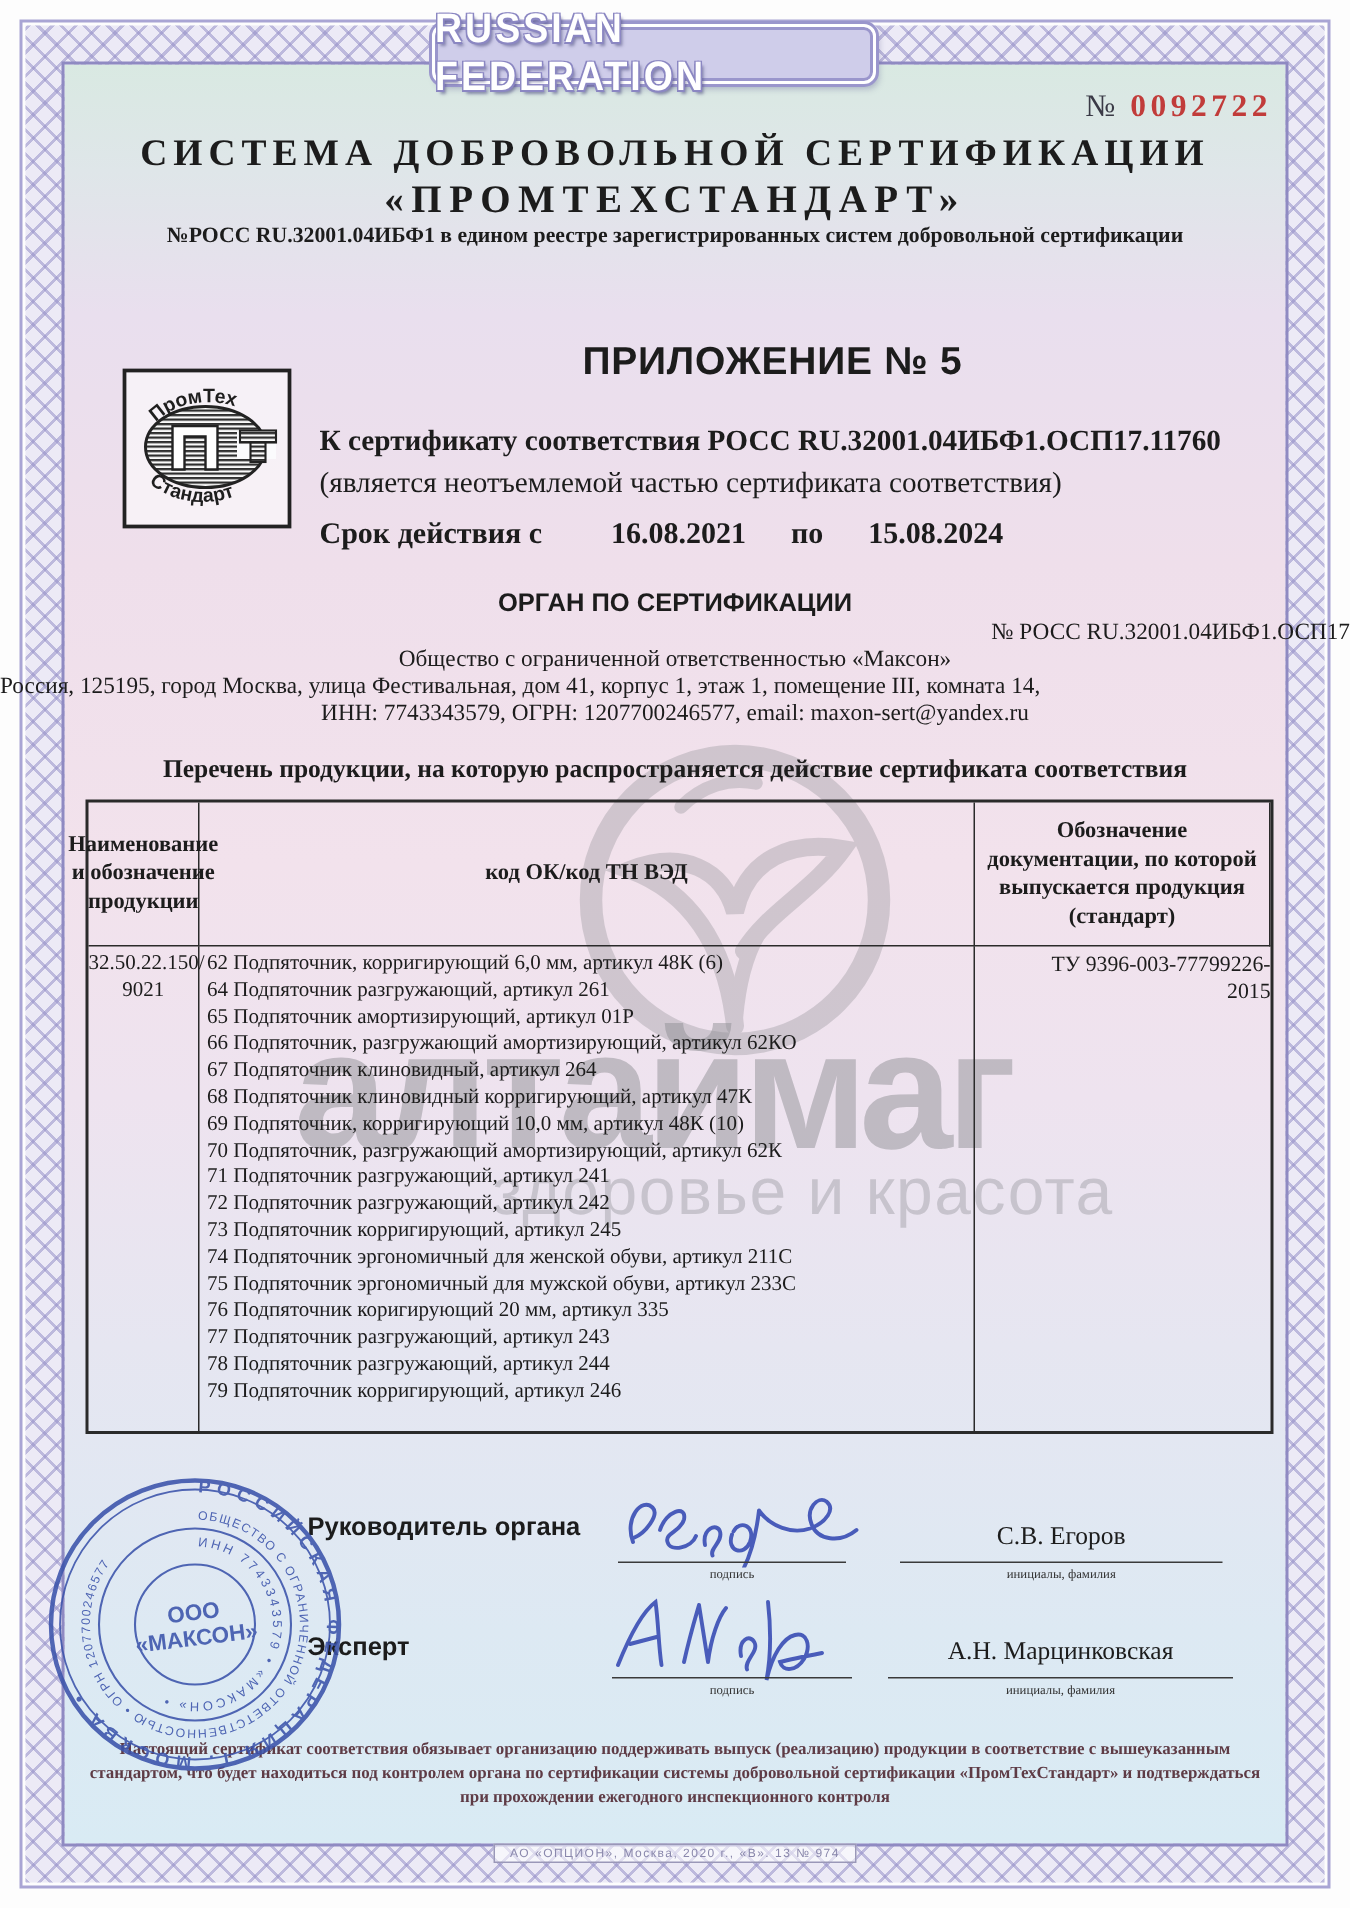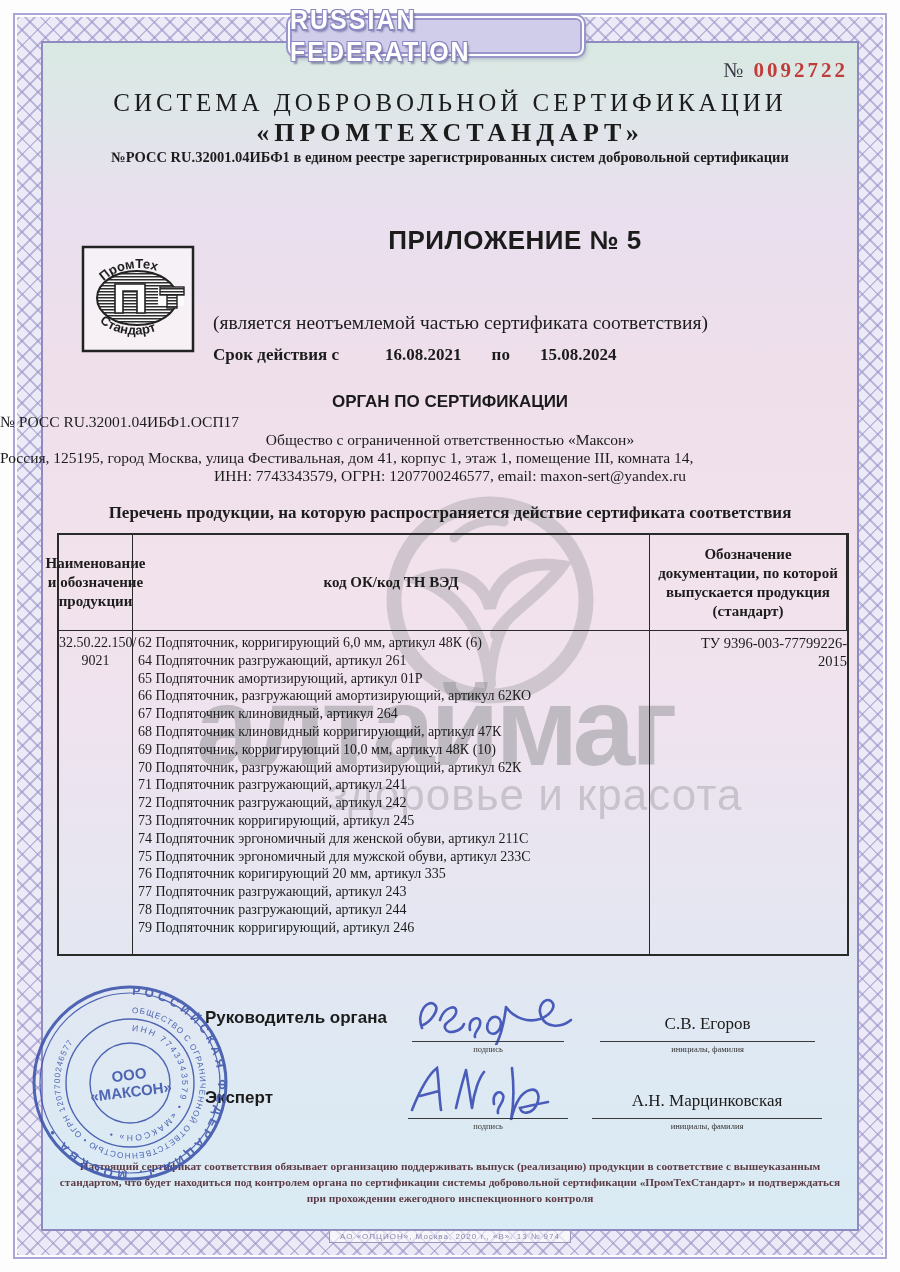--- a/index.html
+++ b/index.html
@@ -41,38 +41,38 @@
   }
   .badge span{
     font-family:"Liberation Sans",sans-serif;font-weight:bold;font-size:25px;
     letter-spacing:2px;color:#fff;transform:scaleY(1.1);
     text-shadow:-1px -1px 0 #8b87c2,1px -1px 0 #8b87c2,-1px 1px 0 #8b87c2,1px 1px 0 #8b87c2,2px 2px 2px rgba(80,80,130,.6);
   }
   .doc-number{position:absolute;z-index:2;top:58px;right:52px;font-size:21px;letter-spacing:2px;}
   .doc-number .num-label{color:#3a3a46;margin-right:8px;}
   .doc-number .num-value{color:#c13c3a;font-weight:bold;letter-spacing:3px;}
   .title1{position:absolute;z-index:2;left:0;right:0;top:89px;text-align:center;
-    font-weight:normal;font-size:25px;letter-spacing:4px;}
+    font-weight:bold;font-size:25px;letter-spacing:4px;}
   .title2{position:absolute;z-index:2;left:0;right:0;top:118px;text-align:center;
     font-weight:bold;font-size:26px;letter-spacing:5px;}
   .registry-line{position:absolute;z-index:2;left:0;right:0;top:149px;text-align:center;
     font-weight:bold;font-size:14.5px;}
   .agency-line{position:absolute;z-index:2;left:0;right:0;top:166px;text-align:center;
     font-weight:bold;font-size:17.5px;}
   .appendix{position:absolute;z-index:2;left:130px;right:0;top:225px;text-align:center;
     font-family:"Liberation Sans",sans-serif;font-weight:bold;font-size:26px;letter-spacing:.5px;}
   .logo{position:absolute;z-index:2;left:78px;top:240px;}
   .cert-ref-1{position:absolute;z-index:2;left:213px;top:284px;font-size:19.5px;font-weight:bold;}
   .cert-ref-2{position:absolute;z-index:2;left:213px;top:312px;font-size:19.5px;font-weight:normal;}
-  .validity{position:absolute;z-index:2;left:213px;top:345px;font-size:17px;font-weight:bold;}
+  .validity{position:absolute;z-index:2;left:213px;top:345px;font-size:20px;font-weight:bold;}
   .validity .v-from{margin-left:46px;} .validity .v-po{margin-left:30px;} .validity .v-to{margin-left:30px;}
   
   .org-title{position:absolute;z-index:2;left:0;right:0;top:392px;text-align:center;
     font-family:"Liberation Sans",sans-serif;font-weight:bold;font-size:17px;}
-  .org-number{position:absolute;z-index:2;left:0;right:0;top:413px;text-align:left;font-size:15.5px;}
+  .org-number{position:absolute;z-index:2;left:0;right:0;top:413px;text-align:right;font-size:15.5px;}
   .org-name{position:absolute;z-index:2;left:0;right:0;top:431px;text-align:center;font-size:15.5px;}
   .org-address{position:absolute;z-index:2;left:0;right:0;top:449px;font-size:15.5px;}
   .org-req{position:absolute;z-index:2;left:0;right:0;top:467px;text-align:center;font-size:15.5px;}
   .list-heading{position:absolute;z-index:2;left:0;right:0;top:503px;text-align:center;
     font-weight:bold;font-size:17px;}
   
   .ptable{position:absolute;z-index:2;left:57px;top:533px;width:788px;
     display:grid;grid-template-columns:74px 517px 197px;
     border:2px solid #2a2a2a;}
   .ptable .cell{border-right:1.5px solid #2a2a2a;}
@@ -152,20 +152,21 @@
     </g>
     <path d="M37,44 h30 v29 h-8 v-22 h-14 v22 h-8 z" fill="#fff" stroke="#222" stroke-width="1.6"></path>
     <text font-family="Liberation Sans, sans-serif" font-weight="bold" font-size="13" fill="#1e1e1e">
       <textPath href="#arcTop" startOffset="6">ПромТех</textPath>
     </text>
     <text font-family="Liberation Sans, sans-serif" font-weight="bold" font-size="13" fill="#1e1e1e">
       <textPath href="#arcBot" startOffset="8">Стандарт</textPath>
     </text>
   </svg>
 
+  <div class="cert-ref-1">К сертификату соответствия РОСС RU.32001.04ИБФ1.ОСП17.11760</div>
   <div class="cert-ref-2">(является неотъемлемой частью сертификата соответствия)</div>
   <div class="validity">
     <span>Срок действия с</span><span class="v-from">16.08.2021</span><span class="v-po">по</span><span class="v-to">15.08.2024</span>
   </div>
 
   <div class="org-title">ОРГАН ПО СЕРТИФИКАЦИИ</div>
   <div class="org-number">№ РОСС RU.32001.04ИБФ1.ОСП17</div>
   <div class="org-name">Общество с ограниченной ответственностью «Максон»</div>
   <div class="org-address">Россия, 125195, город Москва, улица Фестивальная, дом 41, корпус 1, этаж 1, помещение III, комната 14,</div>
   <div class="org-req">ИНН: 7743343579, ОГРН: 1207700246577, email: maxon-sert@yandex.ru</div>

